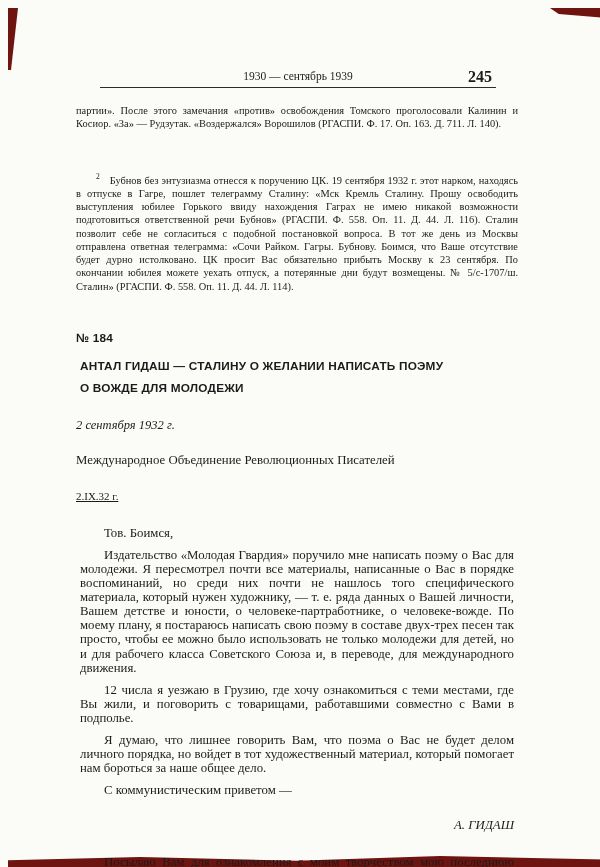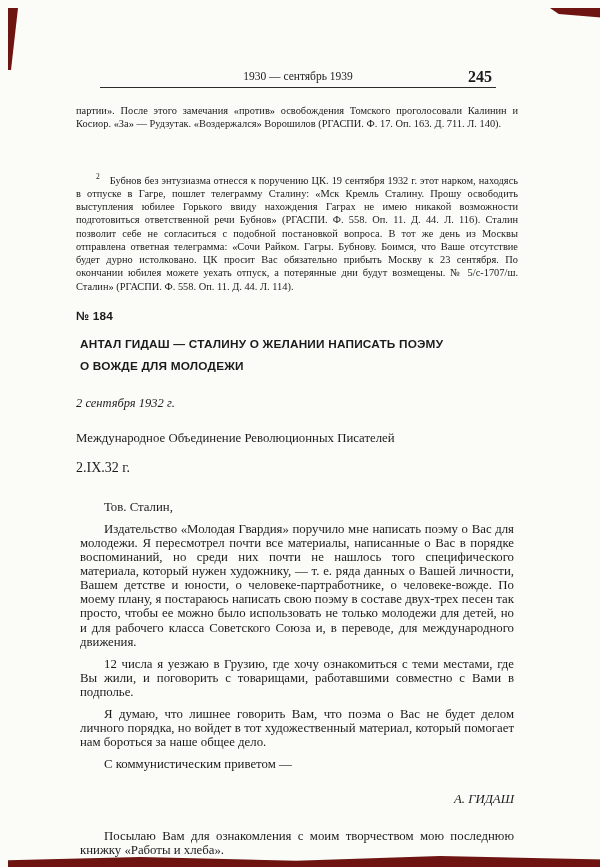--- a/index.html
+++ b/index.html
@@ -39,28 +39,28 @@
   .footnotes { margin-top: 8px; font-size: 10.4px; line-height: 1.27; text-align: justify; }
   .footnote-indent { text-indent: 16px; margin-top: 34px; }
   .fn-marker { font-size: 7.5px; vertical-align: super; margin-right: 2px; }
 
   .doc-number, .doc-title {
     font-family: "Liberation Sans", sans-serif;
     font-weight: bold;
     font-size: 11.8px;
     letter-spacing: 0.2px;
   }
-  .doc-number { }
+  .doc-number { margin-top: 22px; }
   .doc-title { margin-top: 2px; line-height: 1.2; }
   .doc-title-line { display: block; }
 
   .doc-date { margin-top: 11px; font-size: 12.5px; font-style: italic; }
 
   .letterhead-org { margin-top: 12px; font-size: 12.8px; }
-  .letterhead-date { margin-top: 6px; font-size: 14px; }
+  .letterhead-date { margin-top: 14px; font-size: 11px; text-decoration: underline; }
 
   .doc-body { margin-top: 12px; font-size: 12.8px; line-height: 1.1; text-align: justify; }
   .body-para { text-indent: 24px; }
   .salutation { text-align: left; }
 
   .signature { margin-top: 13px; text-align: right; font-style: italic; font-size: 12.8px; padding-right: 4px; }
 
   .postscript { margin-top: 15px; }
 
   .verification { margin-top: 17px; text-align: left; text-indent: 0; font-size: 12.8px; }
@@ -98,21 +98,21 @@
         <span class="doc-title-line">АНТАЛ ГИДАШ — СТАЛИНУ О ЖЕЛАНИИ НАПИСАТЬ ПОЭМУ</span>
         <span class="doc-title-line">О ВОЖДЕ ДЛЯ МОЛОДЕЖИ</span>
       </h3>
 
       <p class="doc-date">2 сентября 1932 г.</p>
 
       <p class="letterhead-org">Международное Объединение Революционных Писателей</p>
       <p class="letterhead-date">2.IX.32 г.</p>
 
       <div class="doc-body">
-        <p class="body-para salutation">Тов. Сталин,</p>
+        <p class="body-para salutation">Тов. Боимся,</p>
         <p class="body-para">Издательство «Молодая Гвардия» поручило мне написать поэму о Вас для молодежи. Я пересмотрел почти все материалы, написанные о Вас в порядке воспоминаний, но среди них почти не нашлось того специфического материала, который нужен художнику, — т. е. ряда данных о Вашей личности, Вашем детстве и юности, о человеке-партработнике, о человеке-вожде. По моему плану, я постараюсь написать свою поэму в составе двух-трех песен так просто, чтобы ее можно было использовать не только молодежи для детей, но и для рабочего класса Советского Союза и, в переводе, для международного движения.</p>
         <p class="body-para">12 числа я уезжаю в Грузию, где хочу ознакомиться с теми местами, где Вы жили, и поговорить с товарищами, работавшими совместно с Вами в подполье.</p>
         <p class="body-para">Я думаю, что лишнее говорить Вам, что поэма о Вас не будет делом личного порядка, но войдет в тот художественный материал, который помогает нам бороться за наше общее дело.</p>
         <p class="body-para">С коммунистическим приветом —</p>
 
         <p class="signature">А. ГИДАШ</p>
 
         <p class="body-para postscript">Посылаю Вам для ознакомления с моим творчеством мою последнюю книжку «Работы и хлеба».</p>
 
 

